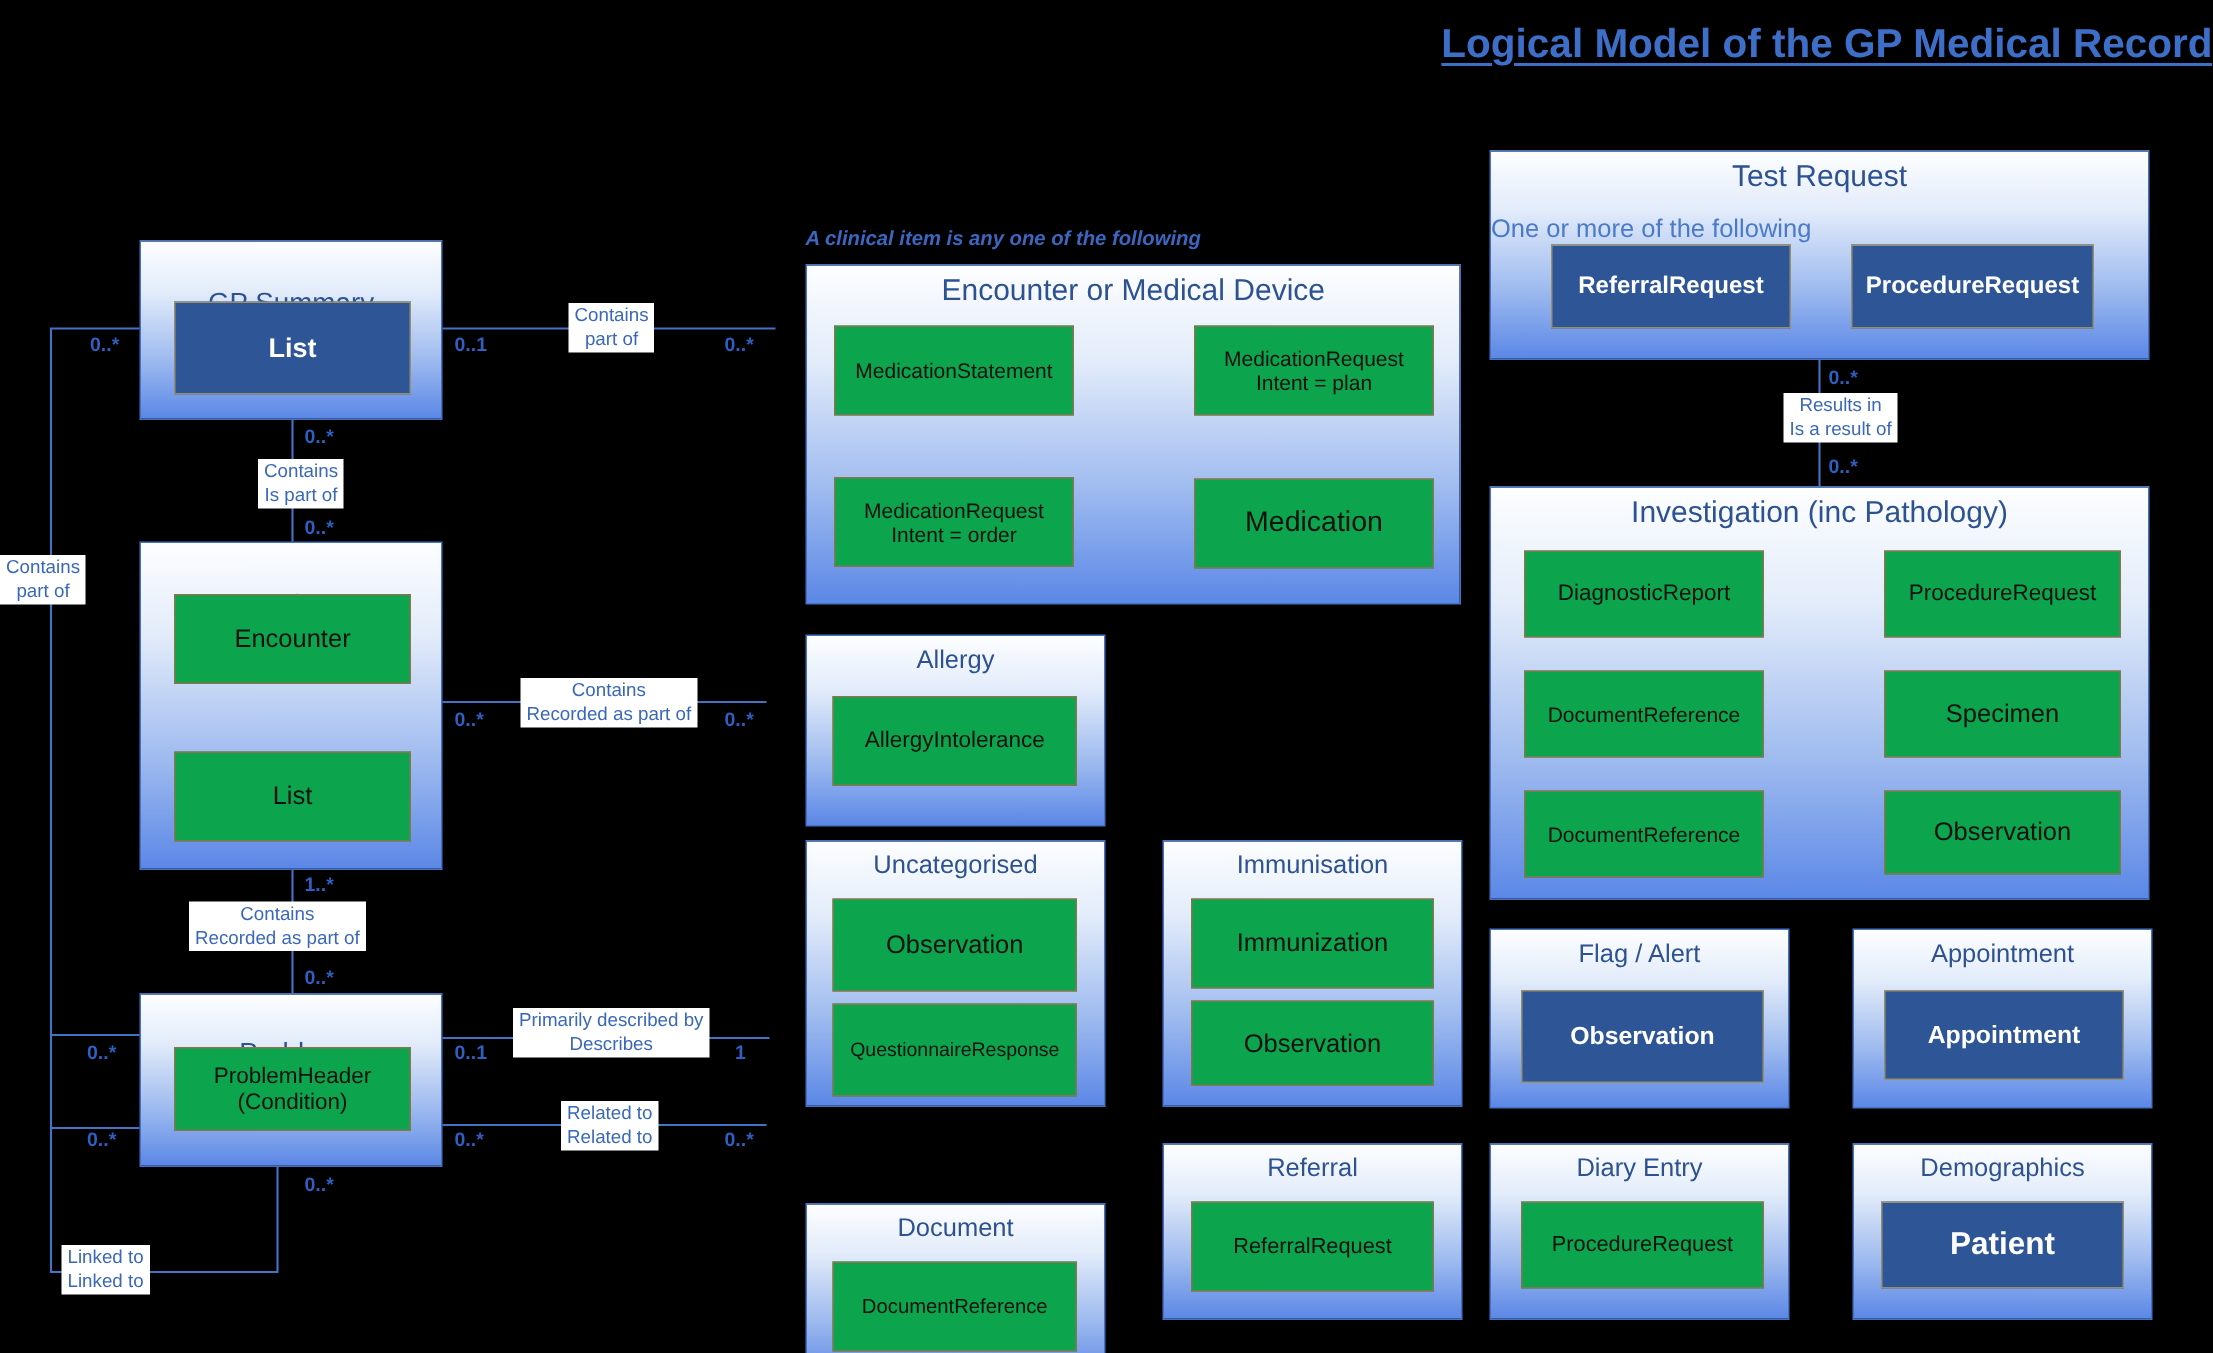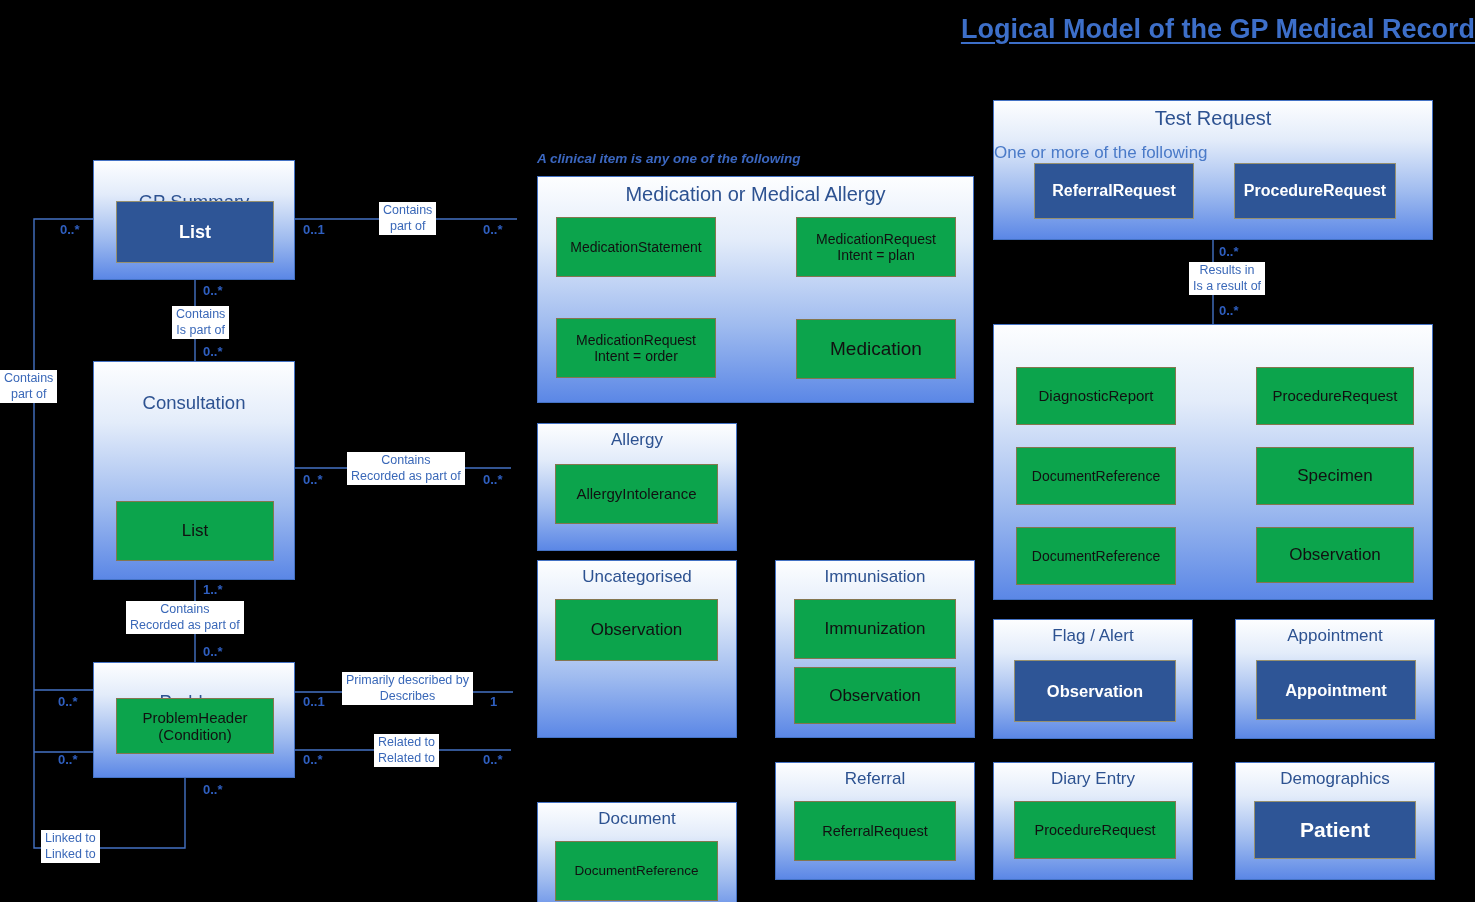--- a/index.html
+++ b/index.html
@@ -80,47 +80,49 @@
   <div class="main-title">Logical Model of the GP Medical Record</div>
   <div class="note" style="left:537px;top:151px">A clinical item is any one of the following</div>
 
   <div class="group" style="left:93px;top:160px;width:202px;height:120px">
     <div class="gtitle mid">GP Summary</div>
     <div class="node dark" style="left:22px;top:40px;width:158px;height:62px;font-size:18px">List</div>
   </div>
 
   <div class="group" style="left:93px;top:361px;width:202px;height:219px">
     <div class="gtitle mid">Consultation</div>
+    <div class="node green" style="left:22px;top:34px;width:158px;height:60px;font-size:17px">Encounter</div>
     <div class="node green" style="left:22px;top:139px;width:158px;height:60px;font-size:17px">List</div>
   </div>
 
   <div class="group" style="left:93px;top:662px;width:202px;height:116px">
     <div class="gtitle mid" style="top:4px">Problem</div>
     <div class="node green" style="left:22px;top:35px;width:158px;height:56px;font-size:15px">ProblemHeader
 (Condition)</div>
   </div>
 
   <div class="group" style="left:537px;top:176px;width:437px;height:227px">
-    <div class="gtitle big">Medication or Medical Allergy</div>
+    <div class="gtitle big">Encounter or Medical Device</div>
     <div class="node green" style="left:18px;top:40px;width:160px;height:60px">MedicationStatement</div>
     <div class="node green" style="left:258px;top:40px;width:160px;height:60px">MedicationRequest
 Intent = plan</div>
     <div class="node green" style="left:18px;top:141px;width:160px;height:60px">MedicationRequest
 Intent = order</div>
     <div class="node green" style="left:258px;top:142px;width:160px;height:60px;font-size:19px">Medication</div>
   </div>
 
   <div class="group" style="left:537px;top:423px;width:200px;height:128px">
     <div class="gtitle">Allergy</div>
     <div class="node green" style="left:17px;top:40px;width:163px;height:60px;font-size:15px">AllergyIntolerance</div>
   </div>
 
   <div class="group" style="left:537px;top:560px;width:200px;height:178px">
     <div class="gtitle">Uncategorised</div>
     <div class="node green" style="left:17px;top:38px;width:163px;height:62px;font-size:17px">Observation</div>
+    <div class="node green" style="left:17px;top:108px;width:163px;height:62px;font-size:13px">QuestionnaireResponse</div>
   </div>
 
   <div class="group" style="left:775px;top:560px;width:200px;height:178px">
     <div class="gtitle">Immunisation</div>
     <div class="node green" style="left:18px;top:38px;width:162px;height:60px;font-size:17px">Immunization</div>
     <div class="node green" style="left:18px;top:106px;width:162px;height:57px;font-size:17px">Observation</div>
   </div>
 
   <div class="group" style="left:537px;top:802px;width:200px;height:118px">
     <div class="gtitle">Document</div>
@@ -133,20 +135,21 @@
   </div>
 
   <div class="group" style="left:993px;top:100px;width:440px;height:140px">
     <div class="gtitle big">Test Request</div>
     <div class="gsub">One or more of the following</div>
     <div class="node dark" style="left:40px;top:62px;width:160px;height:56px;font-size:16px">ReferralRequest</div>
     <div class="node dark" style="left:240px;top:62px;width:162px;height:56px;font-size:16px">ProcedureRequest</div>
   </div>
 
   <div class="group" style="left:993px;top:324px;width:440px;height:276px">
+    <div class="gtitle big">Investigation (inc Pathology)</div>
     <div class="node green" style="left:22px;top:42px;width:160px;height:58px;font-size:15px">DiagnosticReport</div>
     <div class="node green" style="left:22px;top:122px;width:160px;height:58px">DocumentReference</div>
     <div class="node green" style="left:22px;top:202px;width:160px;height:58px">DocumentReference</div>
     <div class="node green" style="left:262px;top:42px;width:158px;height:58px;font-size:15px">ProcedureRequest</div>
     <div class="node green" style="left:262px;top:122px;width:158px;height:58px;font-size:17px">Specimen</div>
     <div class="node green" style="left:262px;top:202px;width:158px;height:56px;font-size:17px">Observation</div>
   </div>
 
   <div class="group" style="left:993px;top:619px;width:200px;height:120px">
     <div class="gtitle">Flag / Alert</div>

